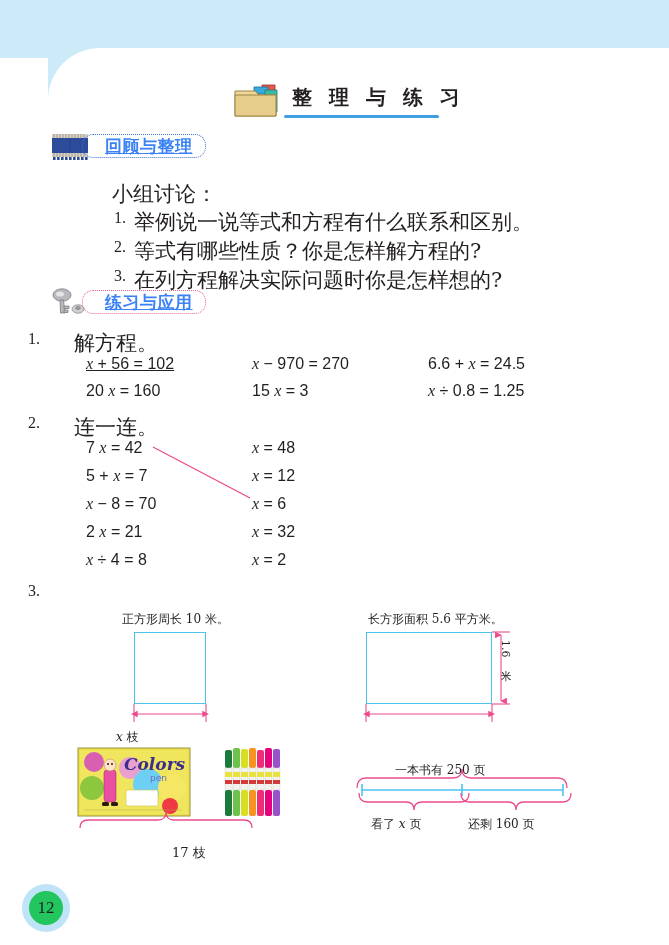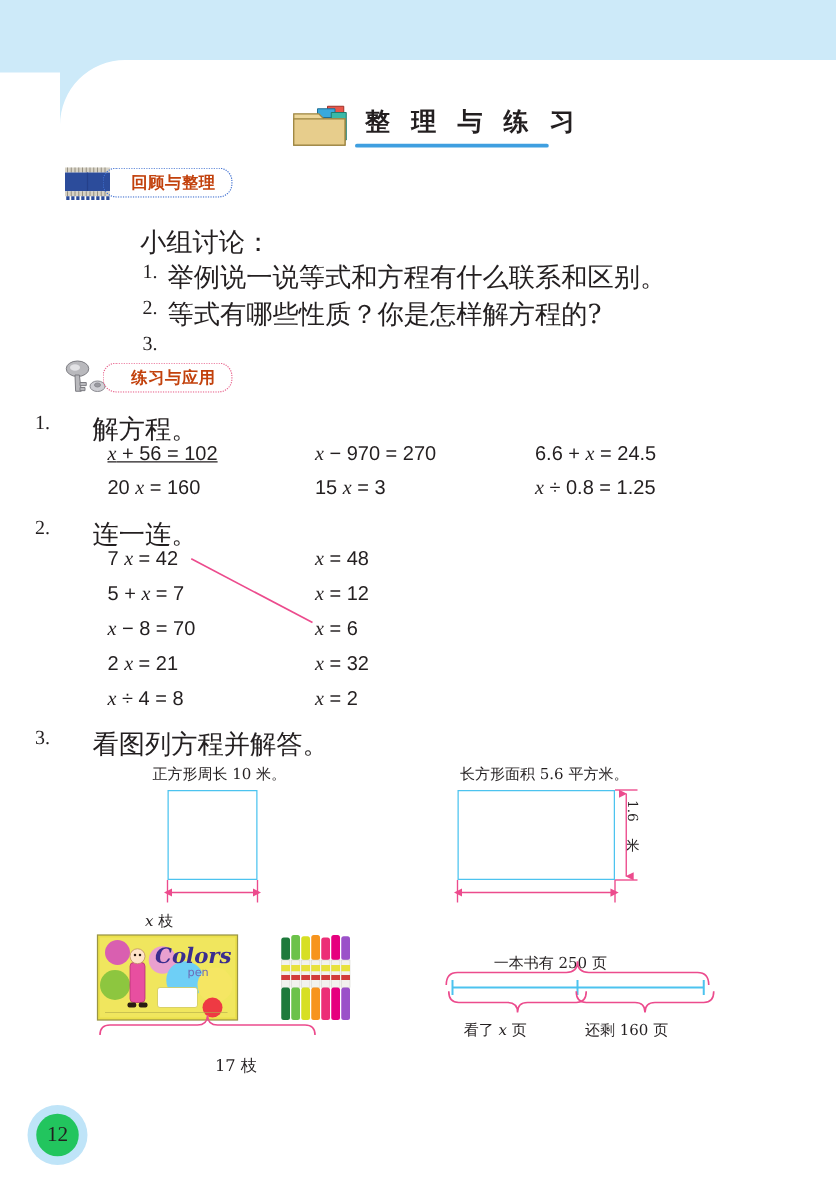--- a/index.html
+++ b/index.html
@@ -35,22 +35,22 @@
   .badge .badge-box{
     position:absolute;left:34px;top:0;height:24px;
     border:1.4px dotted #3f6fd0;border-radius:11px;
     padding:0 12px 0 22px;
     display:flex;align-items:center;
     box-sizing:border-box;
   }
   .badge.pink .badge-box{border-color:#e8628c;}
   .badge-label{
     font-family:"DejaVu Sans","Liberation Sans",sans-serif;
-    font-weight:bold;font-size:13px;letter-spacing:0.5px;color:#c2410c;
-    white-space:nowrap;line-height:1;
+    font-weight:bold;font-size:17px;letter-spacing:0.5px;color:#3b82f6;
+    white-space:nowrap;line-height:1;text-decoration:underline;
   }
   .badge-icon{position:absolute;left:0;top:-4px;width:48px;height:32px;}
 
   
   .txt{position:absolute;white-space:nowrap;color:#231f20;}
   .cn{font-family:"DejaVu Serif","Liberation Serif",serif;font-size:21px;}
   .num-label{font-family:"Liberation Serif",serif;font-size:16px;}
   .eq{
     font-family:"Liberation Sans","DejaVu Sans",sans-serif;
     font-size:16px;white-space:nowrap;color:#231f20;
@@ -160,20 +160,21 @@
 
   <div class="txt cn" style="left:112px;top:180px;">小组讨论：</div>
 
   <div class="txt num-label" style="left:114px;top:209px;">1.</div>
   <div class="txt cn" style="left:134px;top:208px;">举例说一说等式和方程有什么联系和区别。</div>
 
   <div class="txt num-label" style="left:114px;top:238px;">2.</div>
   <div class="txt cn" style="left:134px;top:237px;">等式有哪些性质？你是怎样解方程的?</div>
 
   <div class="txt num-label" style="left:114px;top:267px;">3.</div>
+  <div class="txt cn" style="left:134px;top:266px;">在列方程解决实际问题时你是怎样想的?</div>
 
   <div class="badge pink" style="left:48px;top:290px;">
     <svg class="badge-icon" viewBox="0 0 48 32">
       <g fill="#b9b9bd" stroke="#7c7c82" stroke-width="0.8">
         <ellipse cx="14" cy="9" rx="9" ry="6.2"></ellipse>
         <path d="M12,14 l3.5,0 l1.5,13 l-4.5,0 z"></path>
         <path d="M16,20 h5 v2.5 h-5 z"></path>
         <path d="M16,24 h4 v2.5 h-4 z"></path>
       </g>
       <ellipse cx="12" cy="8" rx="4" ry="2.6" fill="#e3e3e6"></ellipse>
@@ -206,21 +207,20 @@
   <div class="eq txt" id="eq-2-L4" style="left:86px;top:523px;"><span>2 </span><i>x</i><span> = 21</span></div>
   <div class="eq txt" id="eq-2-L5" style="left:86px;top:551px;"><i>x</i><span> ÷ 4 = 8</span></div>
 
   <div class="eq txt" id="eq-2-R1" style="left:252px;top:439px;"><i>x</i><span> = 48</span></div>
   <div class="eq txt" id="eq-2-R2" style="left:252px;top:467px;"><i>x</i><span> = 12</span></div>
   <div class="eq txt" id="eq-2-R3" style="left:252px;top:495px;"><i>x</i><span> = 6</span></div>
   <div class="eq txt" id="eq-2-R4" style="left:252px;top:523px;"><i>x</i><span> = 32</span></div>
   <div class="eq txt" id="eq-2-R5" style="left:252px;top:551px;"><i>x</i><span> = 2</span></div>
 
   <div class="txt num-label" style="left:28px;top:582px;">3.</div>
-  <div class="txt cn" style="left:74px;top:581px;">看图列方程并解答。</div>
 
   <div class="fig-cap txt" style="left:122px;top:611px;">正方形周长 10 米。</div>
   <div class="fig-cap txt" style="left:368px;top:611px;">长方形面积 5.6 平方米。</div>
 
   <div class="box-shape" style="left:134px;top:632px;width:72px;height:72px;"></div>
 
   <div class="box-shape" style="left:366px;top:632px;width:126px;height:72px;"></div>
 
   <div class="fig-cap txt" style="left:116px;top:729px;"><i>x</i> 枝</div>
 

